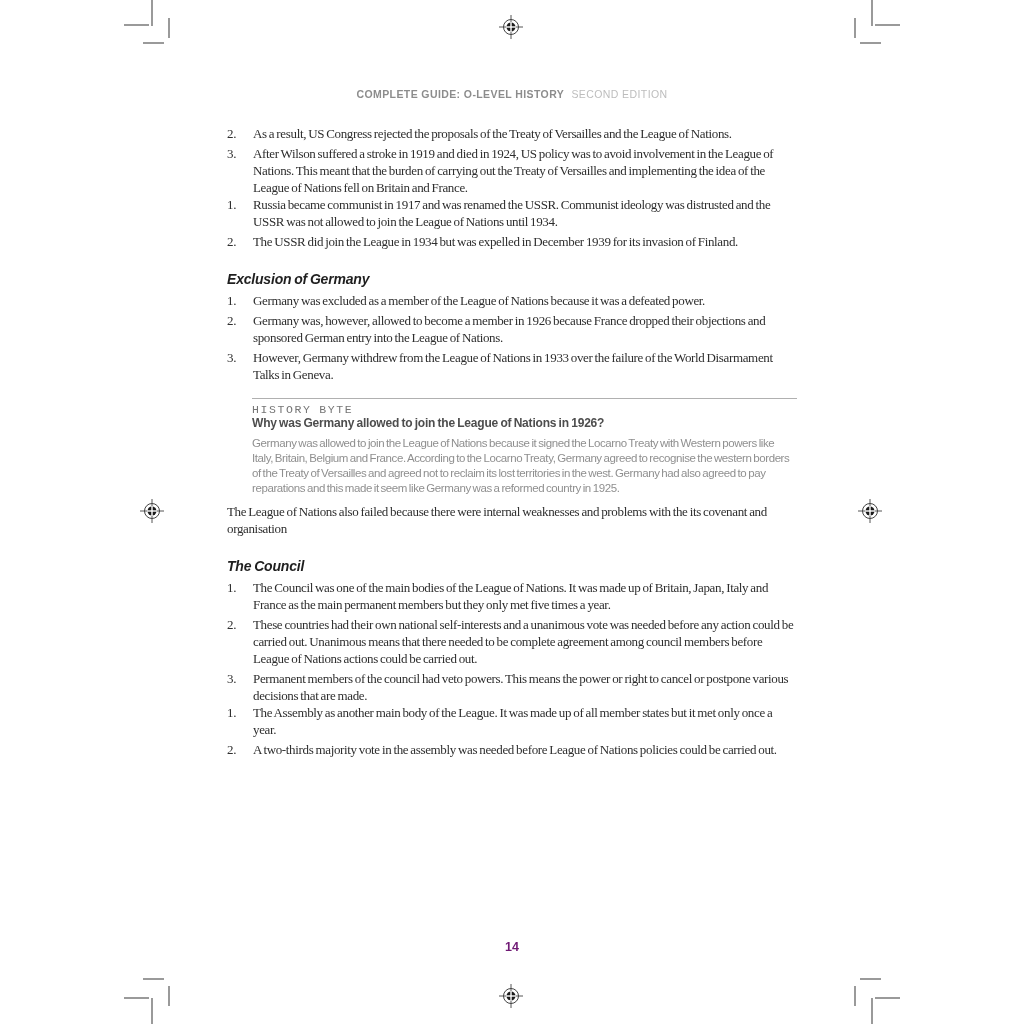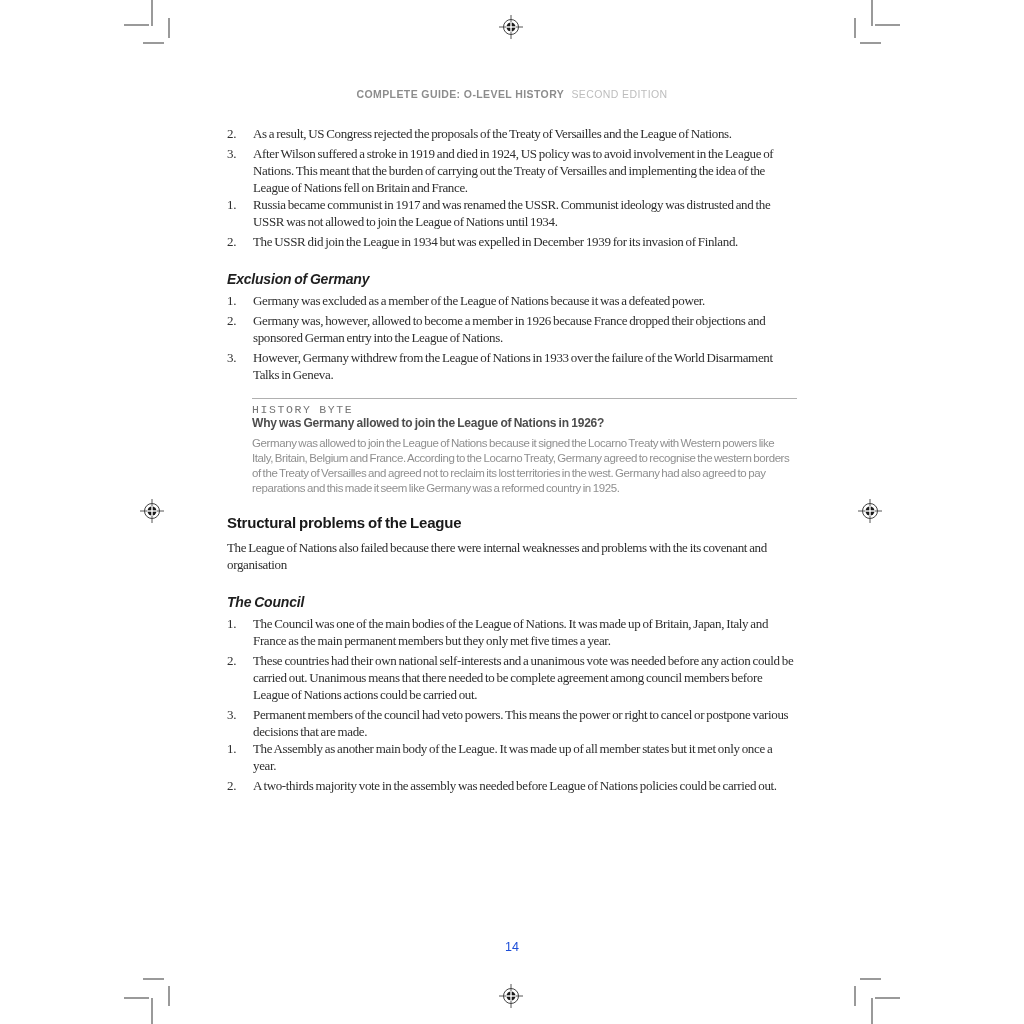--- a/index.html
+++ b/index.html
@@ -51,21 +51,21 @@
     font-weight:bold;font-size:12px;line-height:15px;
     color:#4d4d4d;letter-spacing:-0.2px;
   }
   .hb-body{
     margin-top:5px;font-size:11.5px;line-height:15px;color:#8f8f8f;
     letter-spacing:-0.4px;word-spacing:-1px;
   }
   
   .page-number{
     position:absolute;top:940px;left:0;width:100%;text-align:center;
-    font-family:"Liberation Sans", sans-serif;font-weight:normal;font-size:12.5px;color:#1d4ed8;
+    font-family:"Liberation Sans", sans-serif;font-weight:bold;font-size:12.5px;color:#701a75;
   }
 </style>
 </head>
 <body>
 
 <div class="cropmark" style="left:151px;top:0;width:2px;height:26px"></div>
 <div class="cropmark" style="left:124px;top:24px;width:25px;height:2px"></div>
 <div class="cropmark" style="left:168px;top:18px;width:2px;height:20px"></div>
 <div class="cropmark" style="left:143px;top:42px;width:21px;height:2px"></div>
 
@@ -169,21 +169,20 @@
       <span class="txt">However, Germany withdrew from the League of Nations in 1933 over the failure of the World Disarmament Talks in Geneva.</span>
     </div>
   </div>
 
   <div class="history-byte">
     <div class="hb-label">HISTORY BYTE</div>
     <div class="hb-question">Why was Germany allowed to join the League of Nations in 1926?</div>
     <div class="hb-body">Germany was allowed to join the League of Nations because it signed the Locarno Treaty with Western powers like Italy, Britain, Belgium and France.  According to the Locarno Treaty, Germany agreed to recognise the western borders of the Treaty of Versailles and agreed not to reclaim its lost territories in the west. Germany had also agreed to pay reparations and this made it seem like Germany was a reformed country in 1925.</div>
   </div>
 
-  <div class="sechead">Structural problems of the League</div>
   <div class="para">The League of Nations also failed because there were internal weaknesses and problems with the its covenant and organisation</div>
 
   <div class="subhead" style="">The Council</div>
   <div>
     <div class="li">
       <span class="num">1.</span>
       <span class="txt">The Council was one of the main bodies of the League of Nations. It was made up of Britain, Japan, Italy and France as the main permanent members but they only met five times a year.</span>
     </div>
     <div class="li">
       <span class="num">2.</span>

